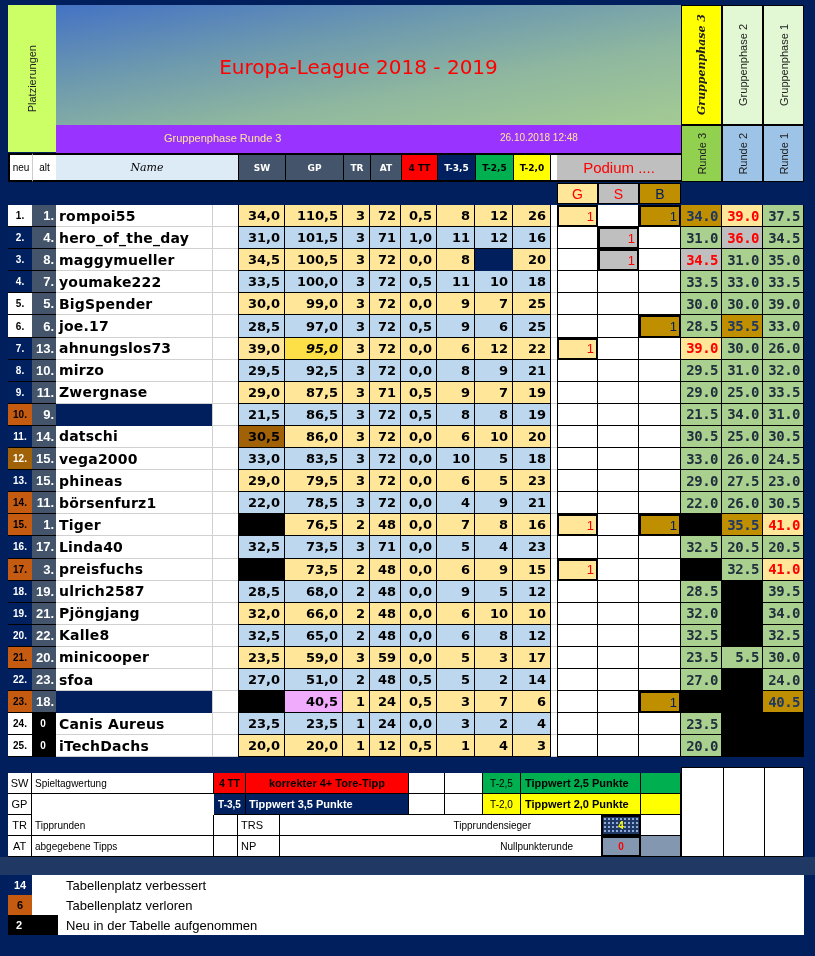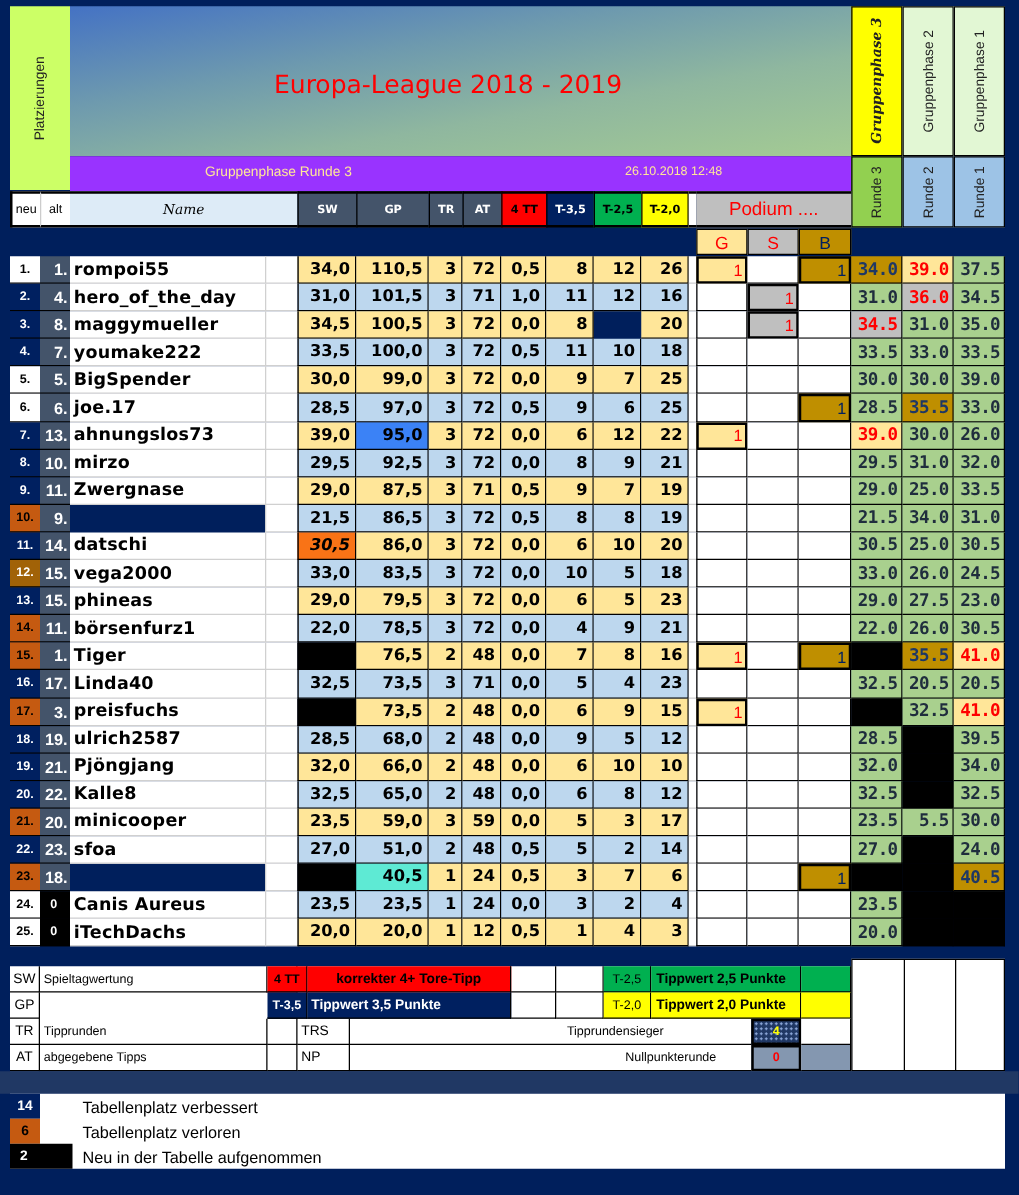--- a/index.html
+++ b/index.html
@@ -265,21 +265,21 @@
       <div class="cell hist c-h3" style="background: rgb(169, 208, 142); color: rgb(31, 45, 61);">28.5</div>
       <div class="cell hist c-h2" style="background: rgb(191, 143, 0); color: rgb(31, 56, 100);">35.5</div>
       <div class="cell hist c-h1" style="background: rgb(169, 208, 142); color: rgb(31, 45, 61);">33.0</div>
     </div>
     <div class="row">
       <div class="cell c-neu" style="background: rgb(0, 32, 96); color: rgb(255, 255, 255); font-weight: bold;">7.</div>
       <div class="cell c-alt">13.</div>
       <div class="cell c-name">ahnungslos73</div>
       <div class="cell c-name2"></div>
       <div class="cell num c-sw" style="background: rgb(255, 230, 153);">39,0</div>
-      <div class="cell num c-gp" style="background: #3b82f6;">95,0</div>
+      <div class="cell num c-gp" style="background: #fde047; font-style: italic;">95,0</div>
       <div class="cell num c-tr" style="background: rgb(255, 230, 153);">3</div>
       <div class="cell num c-at" style="background: rgb(255, 230, 153);">72</div>
       <div class="cell num c-4tt" style="background: rgb(255, 230, 153);">0,0</div>
       <div class="cell num c-t35" style="background: rgb(255, 230, 153);">6</div>
       <div class="cell num c-t25" style="background: rgb(255, 230, 153);">12</div>
       <div class="cell num c-t20" style="background: rgb(255, 230, 153);">22</div>
       <div class="cell c-gap"></div>
       <div class="cell pod c-g" style="background: rgb(255, 230, 153); border: 2px solid rgb(0, 0, 0);">1</div>
       <div class="cell pod c-s"></div>
       <div class="cell pod c-b"></div>
@@ -347,21 +347,21 @@
       <div class="cell pod c-b"></div>
       <div class="cell hist c-h3" style="background: rgb(169, 208, 142); color: rgb(31, 45, 61);">21.5</div>
       <div class="cell hist c-h2" style="background: rgb(169, 208, 142); color: rgb(31, 45, 61);">34.0</div>
       <div class="cell hist c-h1" style="background: rgb(169, 208, 142); color: rgb(31, 45, 61);">31.0</div>
     </div>
     <div class="row">
       <div class="cell c-neu" style="background: rgb(0, 32, 96); color: rgb(255, 255, 255); font-weight: bold;">11.</div>
       <div class="cell c-alt">14.</div>
       <div class="cell c-name">datschi</div>
       <div class="cell c-name2"></div>
-      <div class="cell num c-sw" style="background: #f97316; font-style: italic;">30,5</div>
+      <div class="cell num c-sw" style="background: #a16207;">30,5</div>
       <div class="cell num c-gp" style="background: rgb(255, 230, 153);">86,0</div>
       <div class="cell num c-tr" style="background: rgb(255, 230, 153);">3</div>
       <div class="cell num c-at" style="background: rgb(255, 230, 153);">72</div>
       <div class="cell num c-4tt" style="background: rgb(255, 230, 153);">0,0</div>
       <div class="cell num c-t35" style="background: rgb(255, 230, 153);">6</div>
       <div class="cell num c-t25" style="background: rgb(255, 230, 153);">10</div>
       <div class="cell num c-t20" style="background: rgb(255, 230, 153);">20</div>
       <div class="cell c-gap"></div>
       <div class="cell pod c-g"></div>
       <div class="cell pod c-s"></div>
@@ -599,21 +599,21 @@
       <div class="cell pod c-b"></div>
       <div class="cell hist c-h3" style="background: rgb(169, 208, 142); color: rgb(31, 45, 61);">27.0</div>
       <div class="cell hist c-h2" style="background: rgb(0, 0, 0); color: rgb(0, 0, 0);"></div>
       <div class="cell hist c-h1" style="background: rgb(169, 208, 142); color: rgb(31, 45, 61);">24.0</div>
     </div>
     <div class="row">
       <div class="cell c-neu" style="background: rgb(197, 90, 17); color: rgb(0, 0, 0); font-weight: bold;">23.</div>
       <div class="cell c-alt">18.</div>
       <div class="cell c-name2"></div>
       <div class="cell num c-sw" style="background: rgb(0, 0, 0);"></div>
-      <div class="cell num c-gp" style="background: #5eead4;">40,5</div>
+      <div class="cell num c-gp" style="background: #f0abfc;">40,5</div>
       <div class="cell num c-tr" style="background: rgb(255, 230, 153);">1</div>
       <div class="cell num c-at" style="background: rgb(255, 230, 153);">24</div>
       <div class="cell num c-4tt" style="background: rgb(255, 230, 153);">0,5</div>
       <div class="cell num c-t35" style="background: rgb(255, 230, 153);">3</div>
       <div class="cell num c-t25" style="background: rgb(255, 230, 153);">7</div>
       <div class="cell num c-t20" style="background: rgb(255, 230, 153);">6</div>
       <div class="cell c-gap"></div>
       <div class="cell pod c-g"></div>
       <div class="cell pod c-s"></div>
       <div class="cell pod c-b" style="background: rgb(191, 143, 0); border: 2px solid rgb(0, 0, 0);">1</div>

